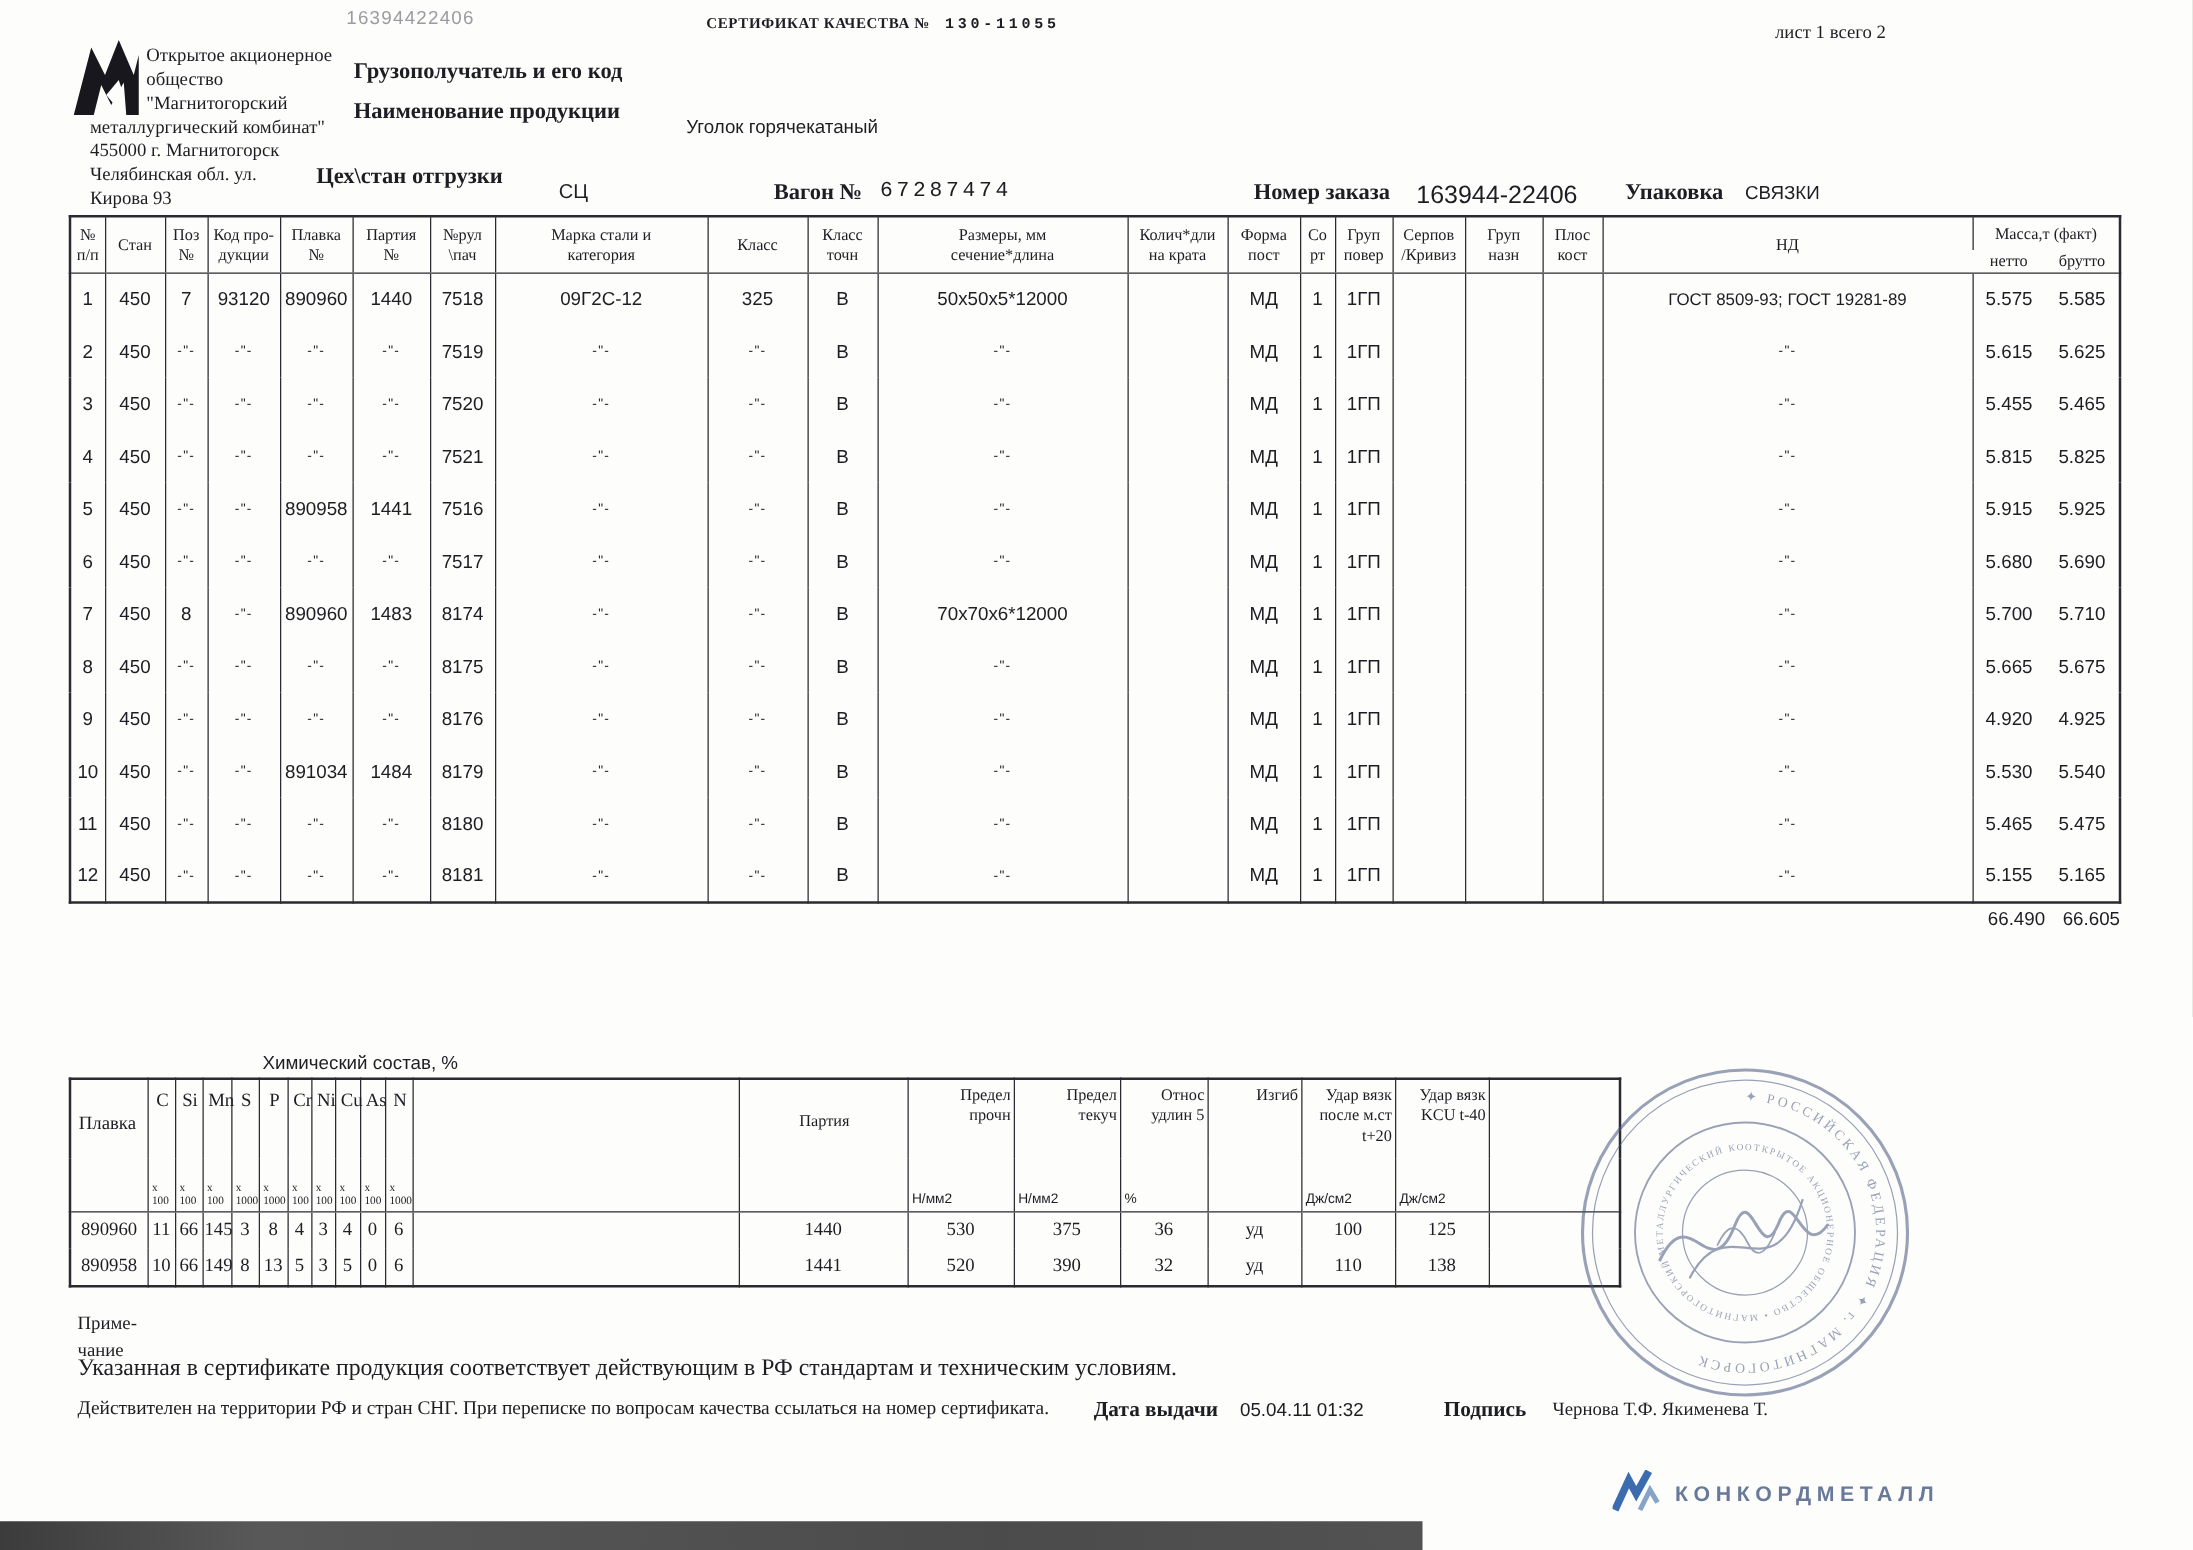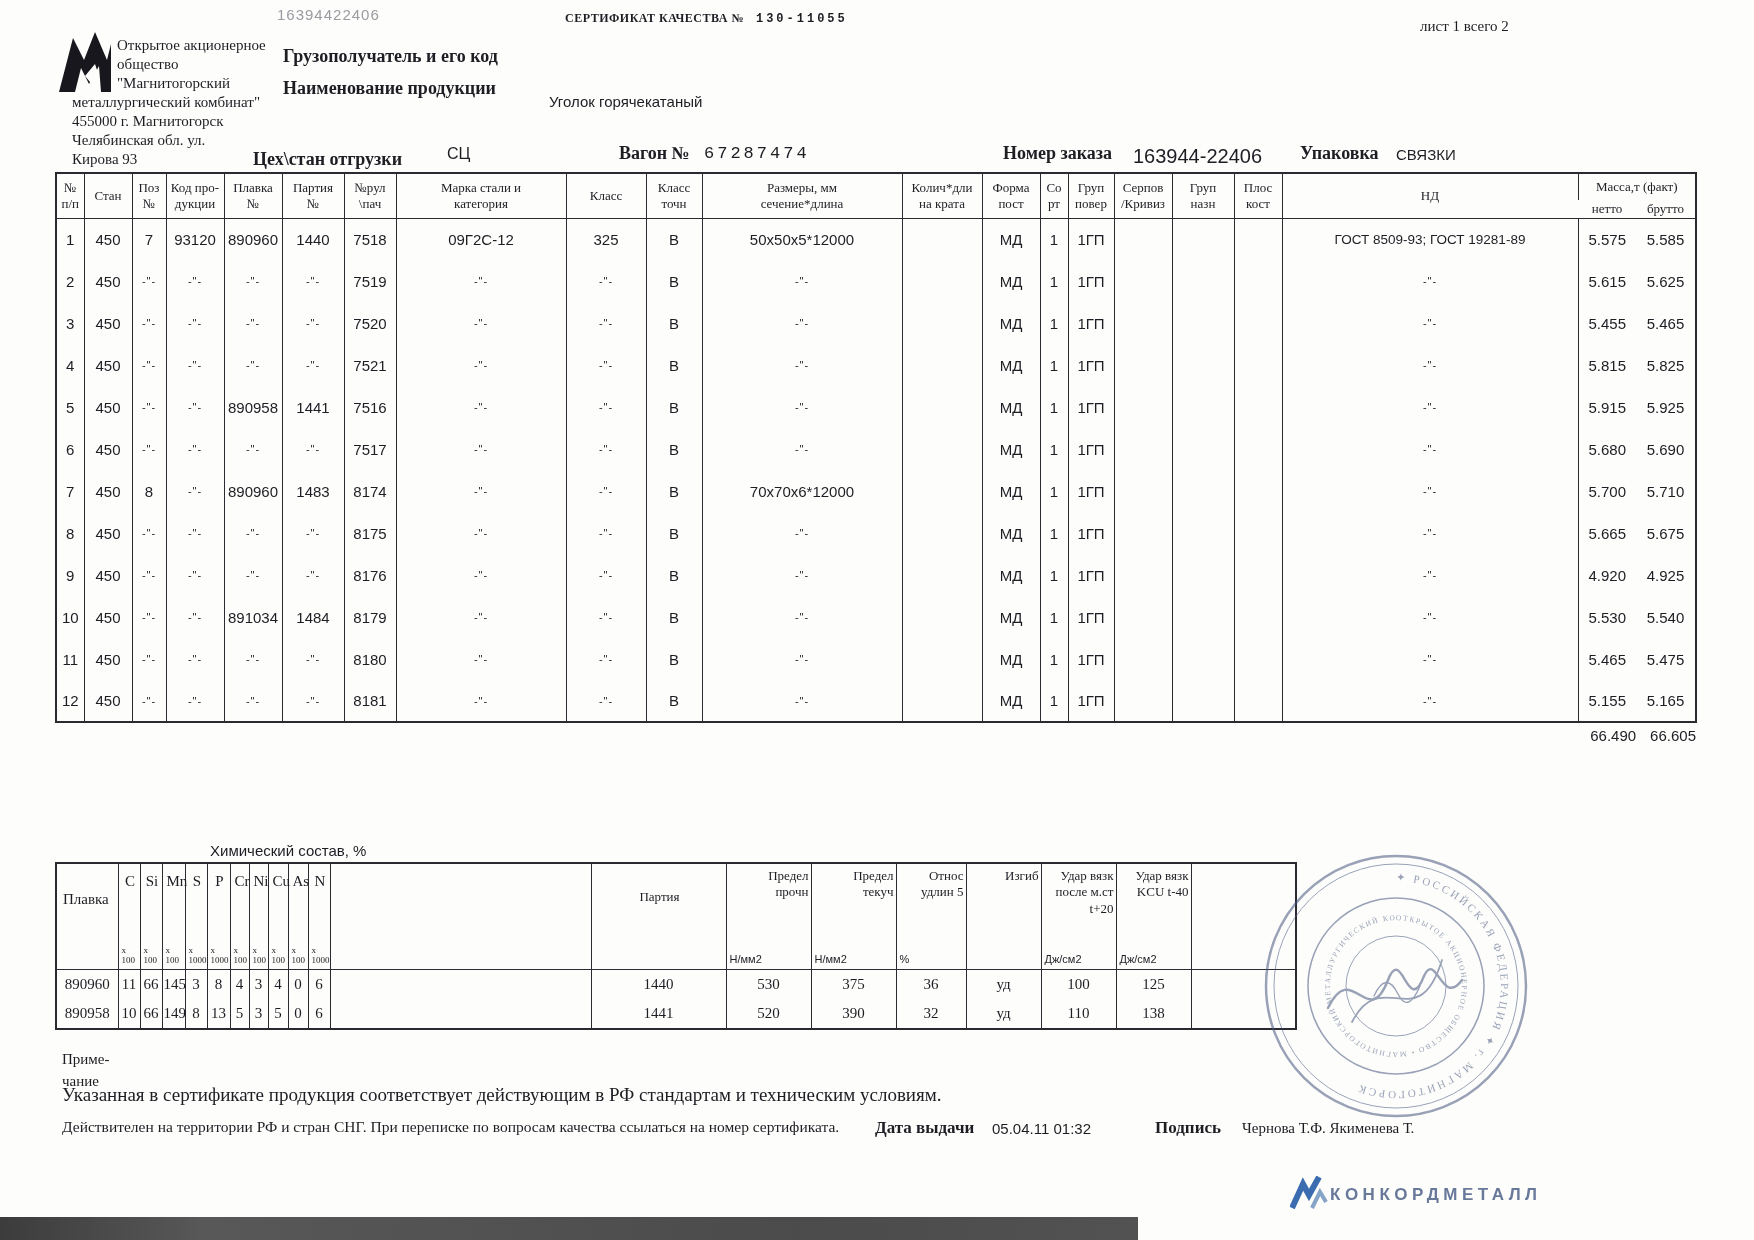--- a/index.html
+++ b/index.html
@@ -62,21 +62,21 @@
   
   .note{left:62px;top:1048px;font-size:15px;line-height:22px;white-space:pre-line;}
   .foot1{left:62px;top:1118px;font-size:15.5px;}
   .foot2{left:62px;top:1084px;font-size:19px;text-align:center;}
   .date-lbl{left:875px;top:1118px;font-weight:bold;font-size:17px;}
   .date-val{left:992px;top:1120px;font-family:"Liberation Sans",sans-serif;font-size:15px;}
   .sign-lbl{left:1155px;top:1118px;font-weight:bold;font-size:17px;}
   .sign-val{left:1242px;top:1120px;font-size:15px;white-space:nowrap;}
   
   .stamp{left:1256px;top:846px;color:#46567e;opacity:.55;pointer-events:none;}
-  .brand{left:1290px;top:1176px;display:flex;align-items:center;}
+  .brand{left:1290px;top:1176px;display:flex;align-items:center;gap:10px;}
   .brand-name{font-family:"Liberation Sans",sans-serif;font-size:17px;letter-spacing:4.5px;
               color:#68799a;font-weight:bold;}
   .scan-band{left:0;top:1217px;width:1138px;height:23px;
              background:linear-gradient(90deg,#3c3c3c 0%,#585858 18%,#4b4b4b 70%,#525252 100%);}
 </style>
 </head>
 <body>
 
 <div class="page">
 
@@ -103,21 +103,21 @@
   <div class="abs company-b">
     <div>металлургический комбинат"</div>
     <div>455000 г. Магнитогорск</div>
     <div>Челябинская обл.  ул.</div>
     <div>Кирова 93</div>
   </div>
 
   <div class="abs lbl" style="left:283px;top:46px;">Грузополучатель и его код</div>
   <div class="abs lbl" style="left:283px;top:78px;">Наименование продукции</div>
   <div class="abs val" style="left:549px;top:93px;">Уголок горячекатаный</div>
-  <div class="abs lbl" style="left:253px;top:149px;">Цех\стан отгрузки</div>
+  <div class="abs lbl" style="left:253px;top:130px;">Цех\стан отгрузки</div>
   <div class="abs val" style="left:447px;top:145px;font-size:16px;">СЦ</div>
   <div class="abs lbl" style="left:619px;top:143px;text-align:right;">Вагон №</div>
   <div class="abs val-mono" style="left:704px;top:144px;">67287474</div>
   <div class="abs lbl" style="left:1003px;top:143px;">Номер заказа</div>
   <div class="abs val" style="left:1133px;top:145px;font-size:20px;">163944-22406</div>
   <div class="abs lbl" style="left:1300px;top:143px;">Упаковка</div>
   <div class="abs val" style="left:1396px;top:146px;">СВЯЗКИ</div>
 
   <table class="abs main">
     <colgroup>

